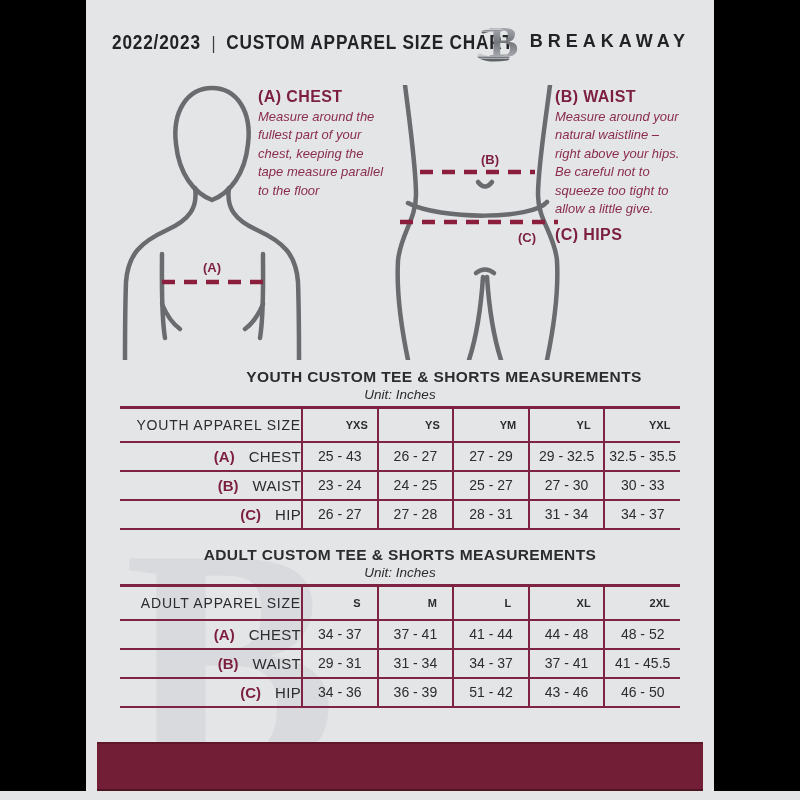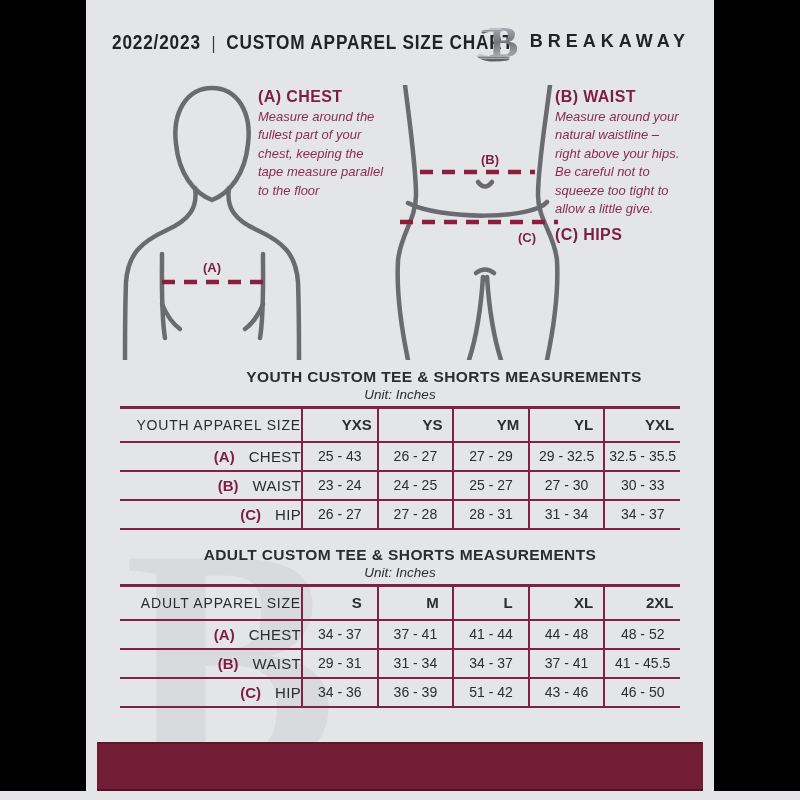--- a/index.html
+++ b/index.html
@@ -49,21 +49,21 @@
 
   table.size{position:absolute;left:34px;width:560px;border-collapse:collapse;
              table-layout:fixed;z-index:2;}
   .youth-table{top:406px;} .adult-table{top:584px;}
   table.size col.c0{width:182px;}
   table.size thead tr{border-top:3px solid #7f2342;border-bottom:2px solid #7f2342;height:34px;}
   table.size tbody tr{border-bottom:2px solid #7f2342;height:29px;}
   table.size td,table.size th{border-left:2px solid #7f2342;text-align:center;
        font-size:14px;color:#2b2c2e;font-weight:400;padding:0;}
   table.size td:first-child,table.size th:first-child{border-left:none;text-align:right;padding-left:14px;}
-  table.size th{font-size:15px;font-weight:700;padding-left:34px;}
+  table.size th{font-size:11px;font-weight:700;padding-left:34px;}
   table.size th.lbl{font-size:14px;font-weight:400;letter-spacing:0.8px;}
   .row-prefix{color:#7c1f3e;font-weight:700;font-size:15px;}
   .row-label{color:#2b2c2e;font-size:15px;margin-left:14px;letter-spacing:0.3px;}
 
   
   .footer-bar{position:absolute;left:11px;top:742px;width:606px;height:45px;background:#731e37;
               border-top:2px solid #5f1729;border-bottom:3px solid #4f1323;z-index:3;}
 </style>
 </head>
 <body>

